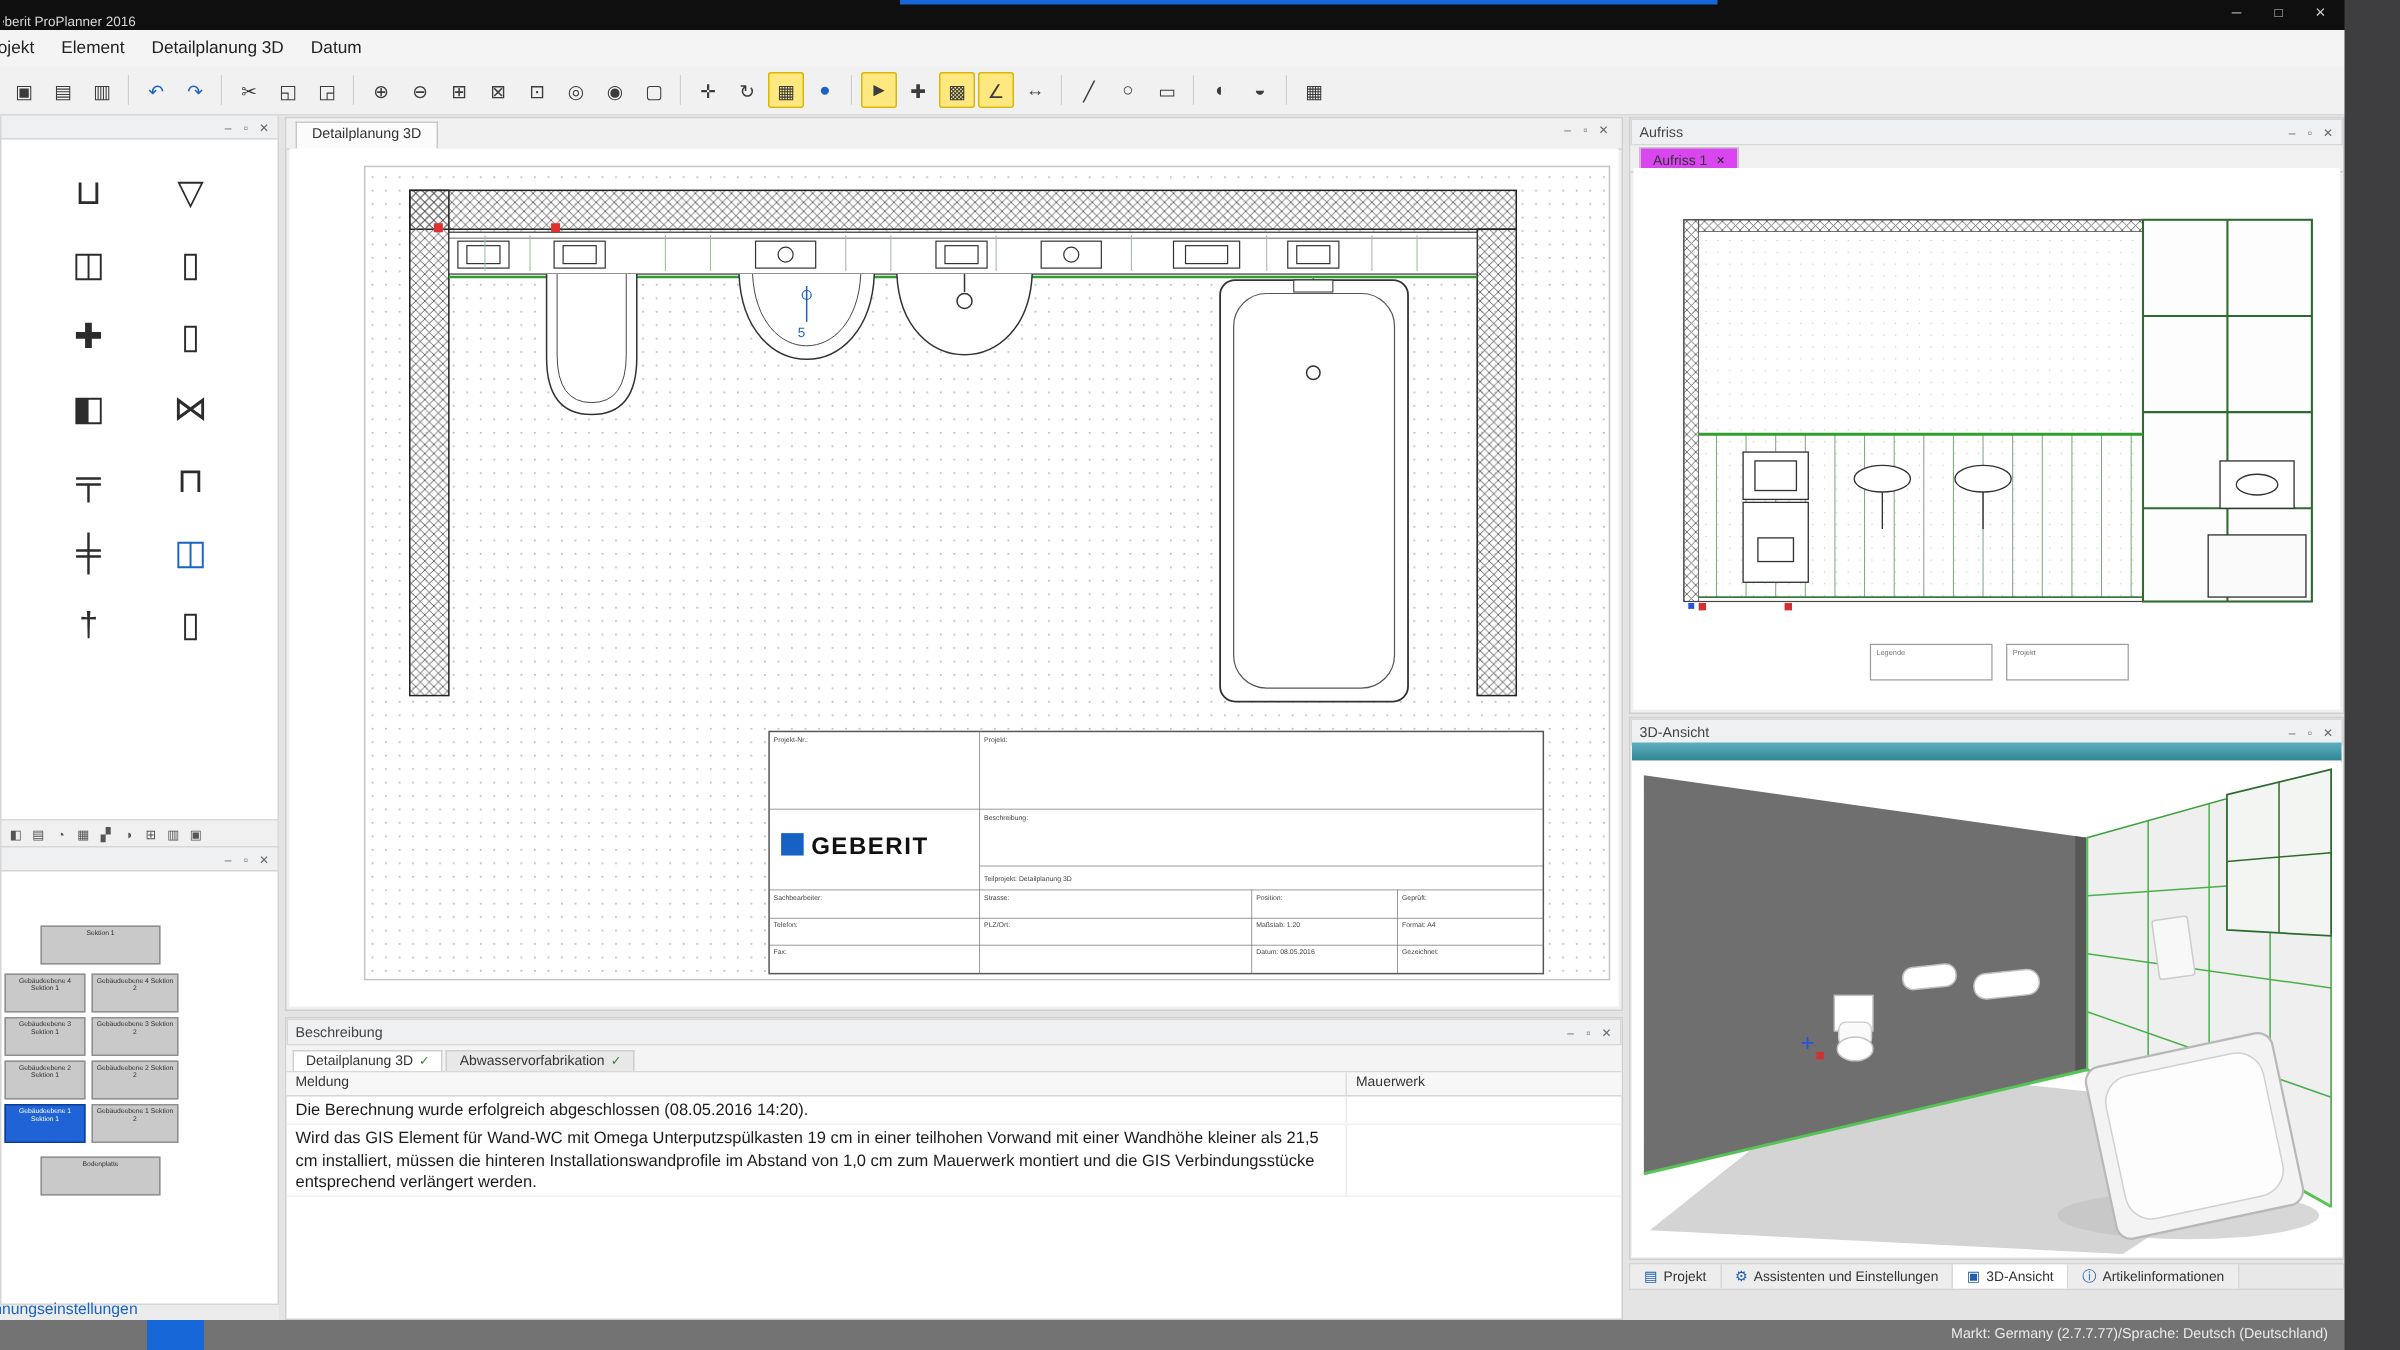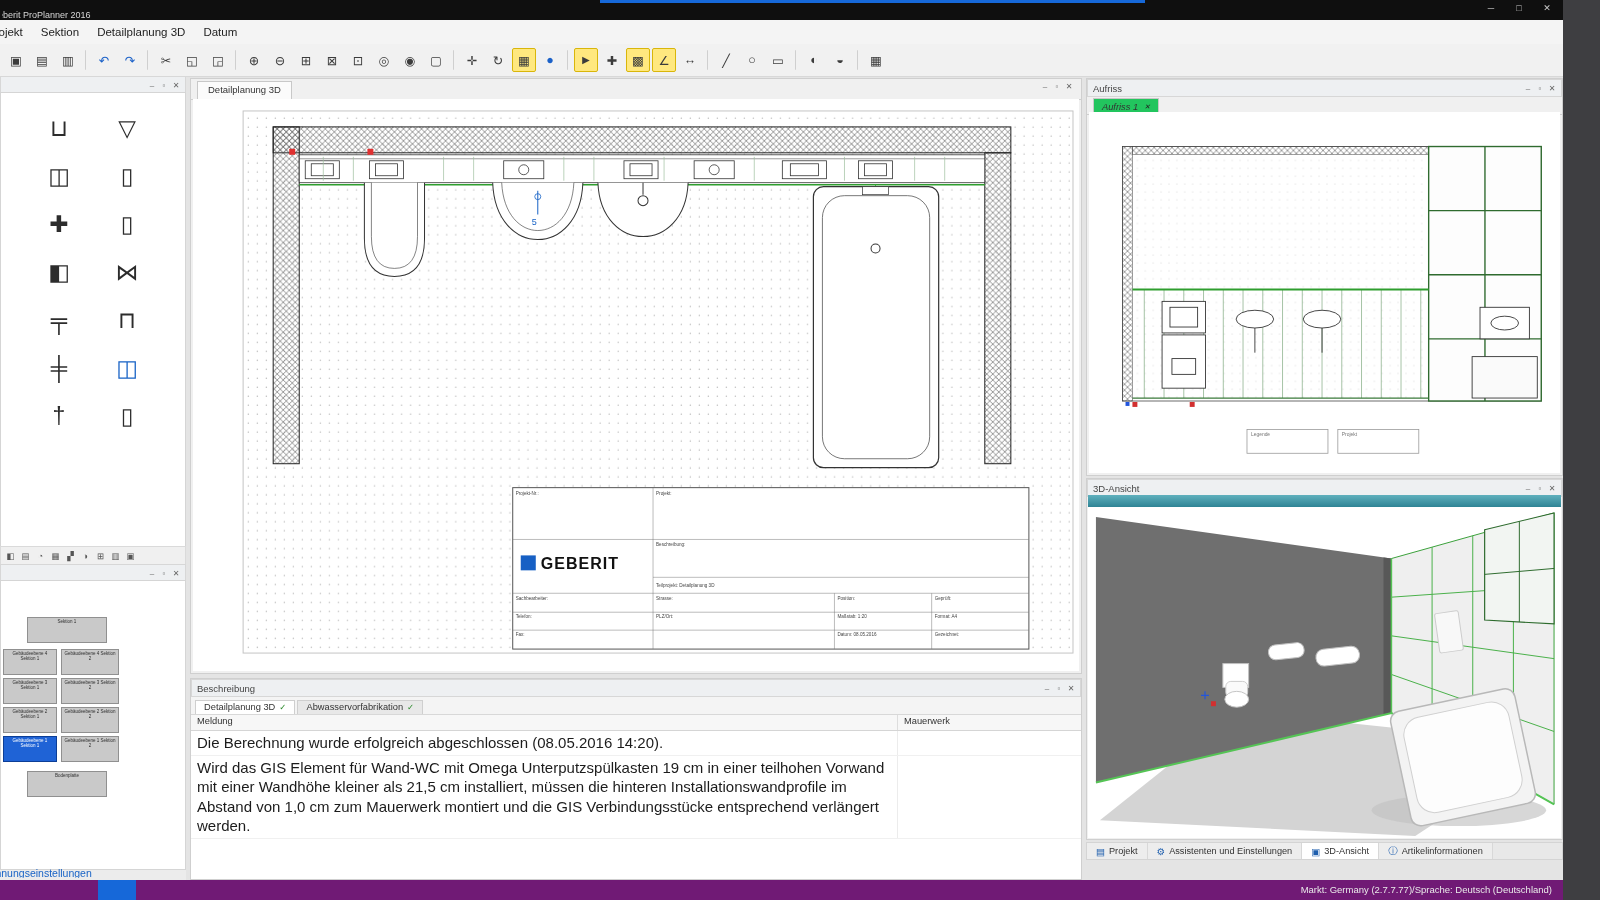--- a/index.html
+++ b/index.html
@@ -65,42 +65,42 @@
   .messages{position:absolute;top:602px;left:0;right:0;bottom:0;background:#fff;border:1px solid #cfcfcf;box-sizing:border-box;}
   .msg-tabs{height:17px;background:#f4f4f4;border-bottom:1px solid #d8d8d8;display:flex;align-items:flex-end;padding-left:4px;gap:2px;}
   .mtab{display:flex;align-items:center;gap:4px;padding:1px 8px 2px 8px;font-size:9.3px;background:#e8e8e8;
         border:1px solid #cfcfcf;border-bottom:none;color:#333;}
   .mtab.active{background:#fff;}
   .chk{color:#2e8b2e;font-size:8.5px;}
   .msg-colhead{display:flex;height:15px;background:#f7f7f7;border-bottom:1px solid #d5d5d5;font-size:9.3px;color:#333;justify-content:space-between;}
   .mch-m{width:706px;padding:1px 6px;box-sizing:border-box;}
   .mch-a{flex:1;border-left:1px solid #ddd;padding:1px 6px;}
   .msg-row{display:flex;border-bottom:1px solid #f0f0f0;}
-  .msg-cell-m{width:706px;padding:2px 6px;font-size:15px;line-height:1.3;box-sizing:border-box;color:#1c1c1c;}
+  .msg-cell-m{width:706px;padding:2px 6px;font-size:11px;line-height:1.3;box-sizing:border-box;color:#1c1c1c;}
   .msg-cell-a{flex:1;border-left:1px solid #ececec;}
   
   .right-col{position:absolute;left:1086px;width:477px;top:76px;bottom:20px;}
   .aufrisse{position:absolute;top:2px;left:0;right:0;height:398px;background:#f0f0f0;border:1px solid #cfcfcf;box-sizing:border-box;}
   .atabstrip{position:relative;height:17px;border-bottom:1px solid #cfcfcf;background:#f0f0f0;}
   .atab{position:absolute;left:6px;top:1px;bottom:-1px;display:flex;gap:6px;align-items:center;padding:0 8px;
-        font-size:9.3px;background:#22c55e;border:1px solid #c8c8c8;border-bottom:1px solid #fbfbfb;color:#333;font-style:italic;}
+        font-size:9.3px;background:#d946ef;border:1px solid #c8c8c8;border-bottom:1px solid #fbfbfb;color:#333;}
   .atab-close{font-size:7px;color:#222;}
   .elev-body{position:absolute;top:33px;left:2px;right:2px;bottom:2px;background:#fff;}
   .elev-body svg{width:100%;height:100%;display:block;}
   .v3d{position:absolute;top:402px;left:0;right:0;height:362px;background:#f0f0f0;border:1px solid #cfcfcf;box-sizing:border-box;}
   .teal{position:absolute;top:16px;left:1px;right:1px;height:12px;
         background:linear-gradient(#5fb0bd,#2f8495);border-bottom:1px solid #20616e;}
   .scene{position:absolute;top:28px;left:1px;right:1px;bottom:1px;background:#fff;}
   .scene svg{width:100%;height:100%;display:block;}
   .right-tabs{position:absolute;top:766px;left:0;right:0;height:18px;display:flex;background:#e8e8e8;border:1px solid #d4d4d4;box-sizing:border-box;}
   .rtab{display:flex;align-items:center;gap:4px;padding:0 9px;font-size:9.2px;color:#333;background:#ededed;border-right:1px solid #d8d8d8;white-space:nowrap;}
   .rtab.active{background:#fff;}
   .rtab-ic{color:#1f5fae;font-size:9.5px;}
   
-  .statusbar{position:absolute;left:0;right:0;bottom:0;height:20px;background:#701a75;z-index:40;}
+  .statusbar{position:absolute;left:0;right:0;bottom:0;height:20px;background:#737373;z-index:40;}
   .status-text{position:absolute;right:48px;top:4px;font-size:9.5px;color:#eaeaea;}
   .status-blue{position:absolute;left:98px;bottom:0;width:38px;height:20px;background:#1668d9;z-index:55;}
   .edge-strip{position:absolute;top:0;right:0;width:37px;height:900px;background:#3e3e41;z-index:50;}
   text{font-family:"Liberation Sans",sans-serif;}
 </style>
 </head>
 <body>
 
 <div class="titlebar">
   <div class="title-clip">
@@ -114,21 +114,21 @@
 
     <span class="win-btn">□</span>
 
     <span class="win-btn">✕</span>
   </div>
 
 <div class="menubar">
 
     <span class="menu-item clip">Projekt</span>
 
-    <span class="menu-item">Sektion</span>
+    <span class="menu-item">Element</span>
 
     <span class="menu-item">Detailplanung 3D</span>
 
     <span class="menu-item">Datum</span>
   </div>
 
 <div class="toolbar">
 
     <span class="tb">
       <span>▣</span>

